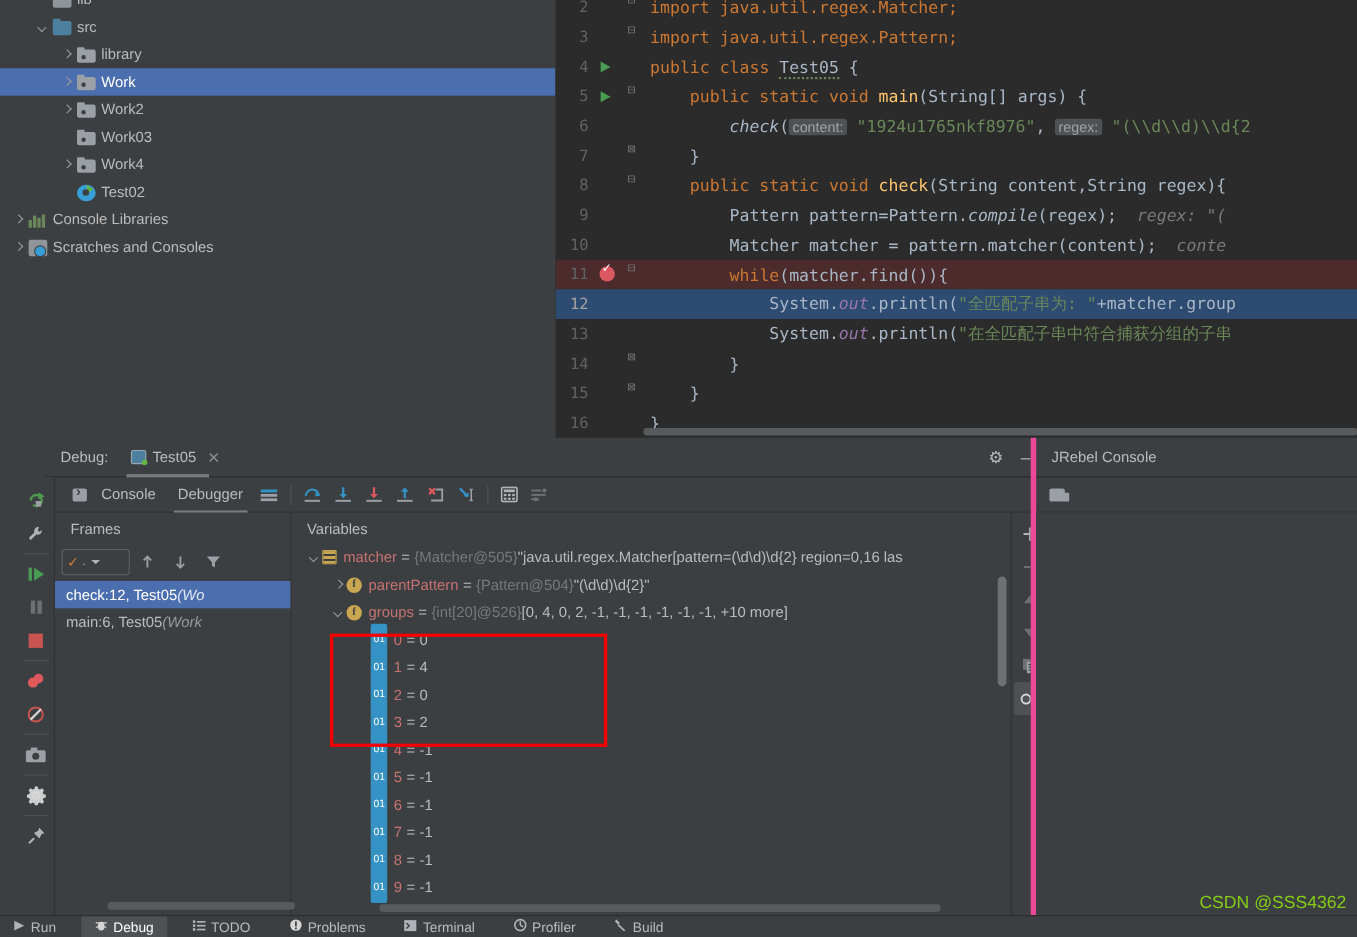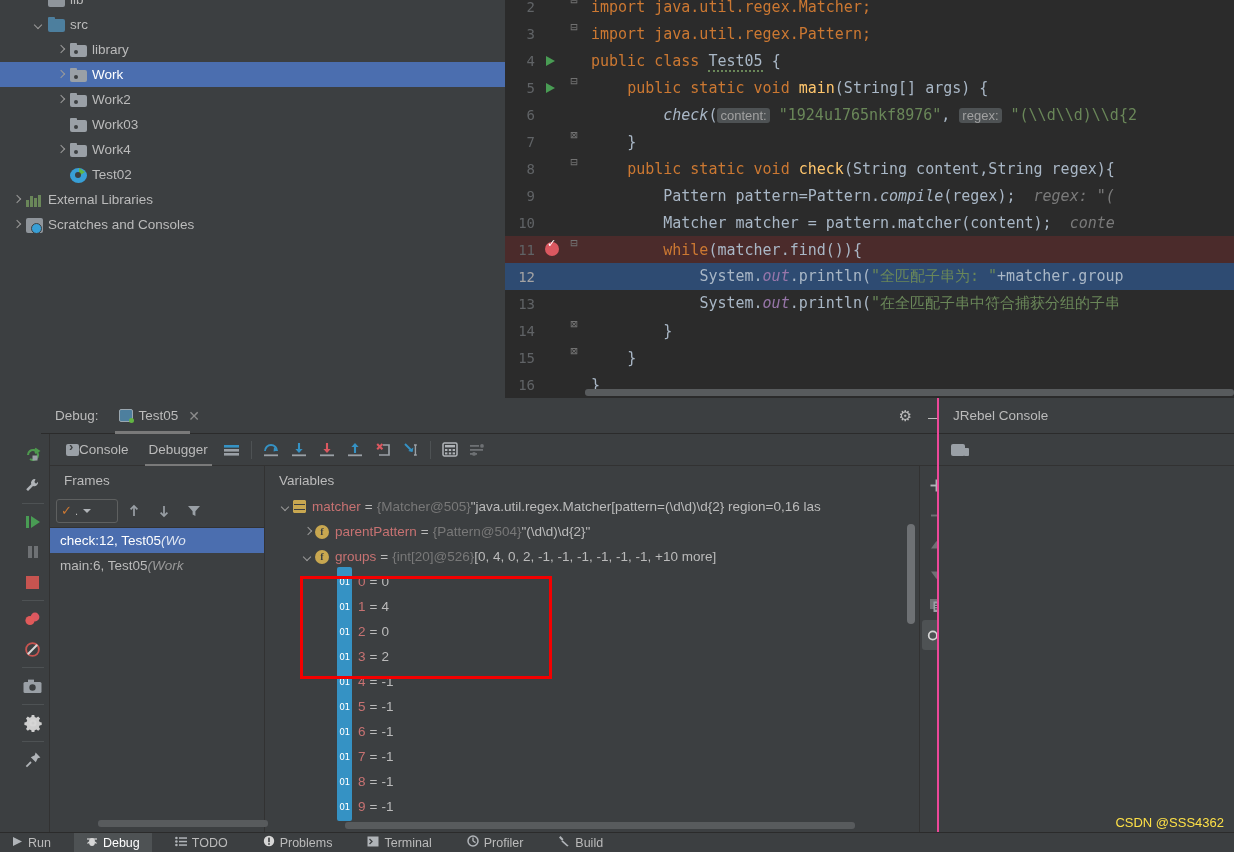--- a/index.html
+++ b/index.html
@@ -129,21 +129,21 @@
   .left-rail { width: 34px; background: #3c3f41; padding-top: 6px;
     display:flex; flex-direction:column; align-items:center; gap:0px;
     border-right: 1px solid #323232; }
   .rail-btn { width: 30px; height: 30px; display:flex; align-items:center;
     justify-content:center; position: relative; }
   .rail-sep { width: 22px; height: 1px; background: #4e5254; margin: 3px 0; }
 
   .debug-main { flex: 1; display: flex; flex-direction: column; }
   .dbg-toolbar { height: 32px; display:flex; align-items:center; gap: 0;
     padding-left: 6px; border-bottom: 1px solid #323232; position:relative; }
-  .tb-tab { display:flex; align-items:center; gap:0; padding: 0 10px;
+  .tb-tab { display:flex; align-items:center; gap:13px; padding: 0 10px;
     height:32px; position:relative; }
   .tb-tab .lbl { color:#bbbbbb; font-size:13.5px; }
   .tb-tab.active::after { content:""; position:absolute; left:6px; right:6px;
     bottom:0; height:2px; background:#7a7a7a; }
   .console-ic { width:13px;height:12px;background:#9aa0a6;border-radius:2px;
     position:relative; }
   .console-ic::after{content:"›";position:absolute;left:3px;top:-5px;
     color:#3c3f41;font-size:13px;font-weight:bold;}
   .tb-ic { width: 28px; height: 32px; display:flex; align-items:center;
     justify-content:center; position:relative; }
@@ -203,41 +203,41 @@
     height:100px; background:#6e7174; border-radius:4px; }
   .vars-hscroll { position:absolute; left:80px; bottom:3px; width:510px;
     height:7px; background:#585b5d; border-radius:3px; }
 
   
   .annot-box { position:absolute; left:300px; top:576px; width:252px;
     height: 103px; border: 3px solid #f40000; pointer-events:none; z-index: 50; }
 
   
   .jrebel-pane { position:absolute; left:937px; top:398px; width:297px;
-    height:434px; background:#3c3f41; border-left:2px solid #ec4899; }
+    height:434px; background:#3c3f41; border-left:5px solid #ec4899; }
   .jrebel-hdr { height:36px; display:flex; align-items:center;
     padding-left:14px; border-bottom:1px solid #2b2b2b; }
   .jrebel-title { color:#bbbbbb; font-size:13.5px; }
   .jrebel-body { height: 398px; background:#3c3f41; }
   .jrebel-sub { height:32px; display:flex; align-items:center;
     padding-left:12px; border-bottom:1px solid #323232; }
   .jr-ic { width:14px;height:12px; background:#9aa0a6; border-radius:2px;
     position:relative; }
   .jr-ic::after{content:"";position:absolute;right:-4px;top:4px;width:5px;
     height:8px;background:#9aa0a6;border-radius:1px;}
 
   
   .statusbar { position:absolute; left:0; bottom:0; width:1234px; height:20px;
     background:#3c3f41; display:flex; align-items:center; gap:0;
     border-top:1px solid #2b2b2b; }
   .sb-btn { display:flex; align-items:center; gap:5px; height:20px;
     padding: 0 12px; color:#bbbbbb; font-size:12.5px; }
   .sb-btn.active { background:#4e5254; color:#ffffff; }
-  .watermark { position:absolute; right:10px; bottom:22px; color:#fde047;
-    font-size:13px; }
+  .watermark { position:absolute; right:10px; bottom:22px; color:#84cc16;
+    font-size:16px; }
 
   .gear-icon, .minus-icon { color:#bbbbbb; font-size:15px; }
 </style>
 </head>
 <body>
 
 <div id="app">
 
   <div class="project-pane">
     <div id="tree-host">
@@ -293,21 +293,21 @@
         </div>
         <div class="tree-row">
           <span style="display:inline-block;width:10px"></span>
           <span class="twisty right"></span>
           <span class="tree-icon ic-extlib">
             <i style="height:7px"></i>
             <i style="height:11px"></i>
             <i style="height:9px"></i>
             <i style="height:12px"></i>
           </span>
-          <span>External Libraries</span>
+          <span>Console Libraries</span>
         </div>
         <div class="tree-row">
           <span style="display:inline-block;width:10px"></span>
           <span class="twisty right"></span>
           <span class="tree-icon ic-scratch"></span>
           <span>Scratches and Consoles</span>
         </div>
       </div>
   </div>
 

